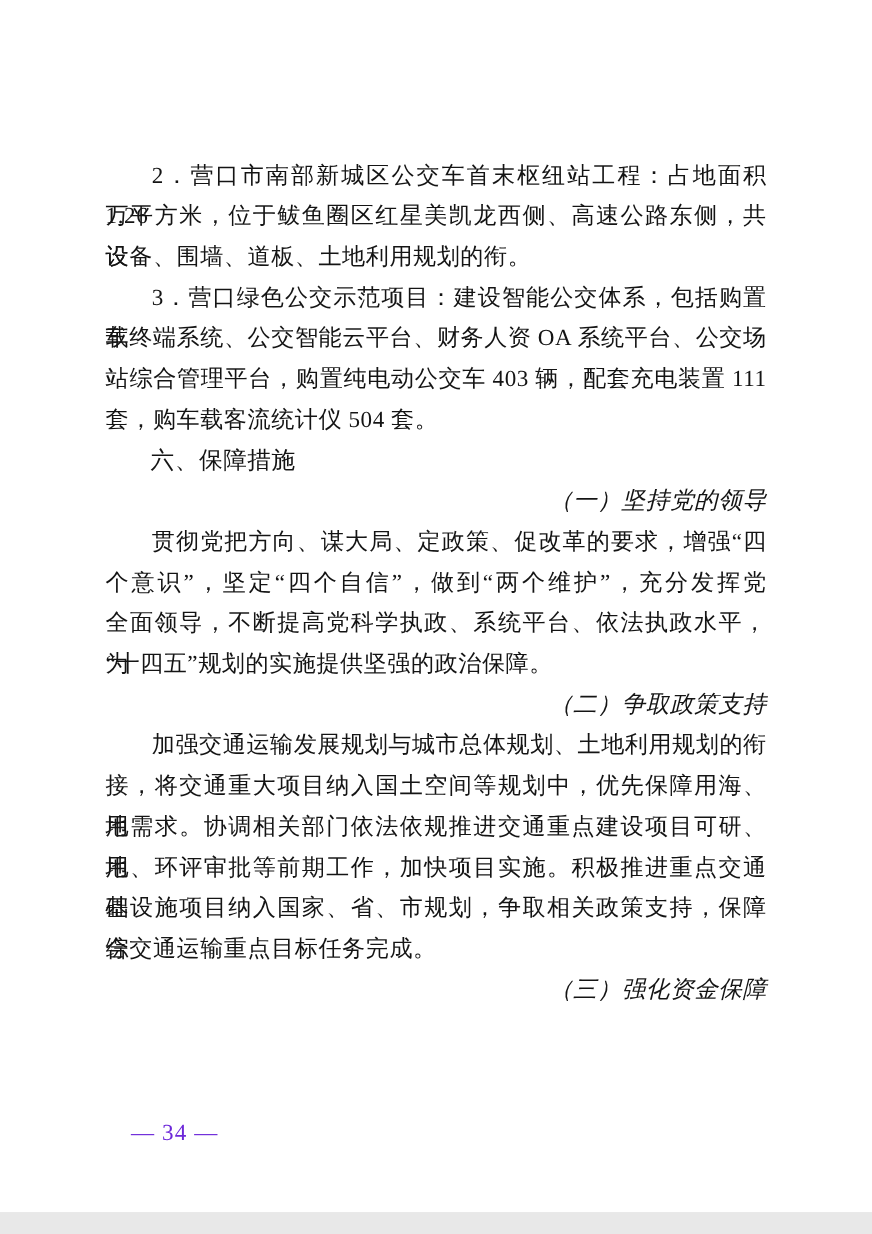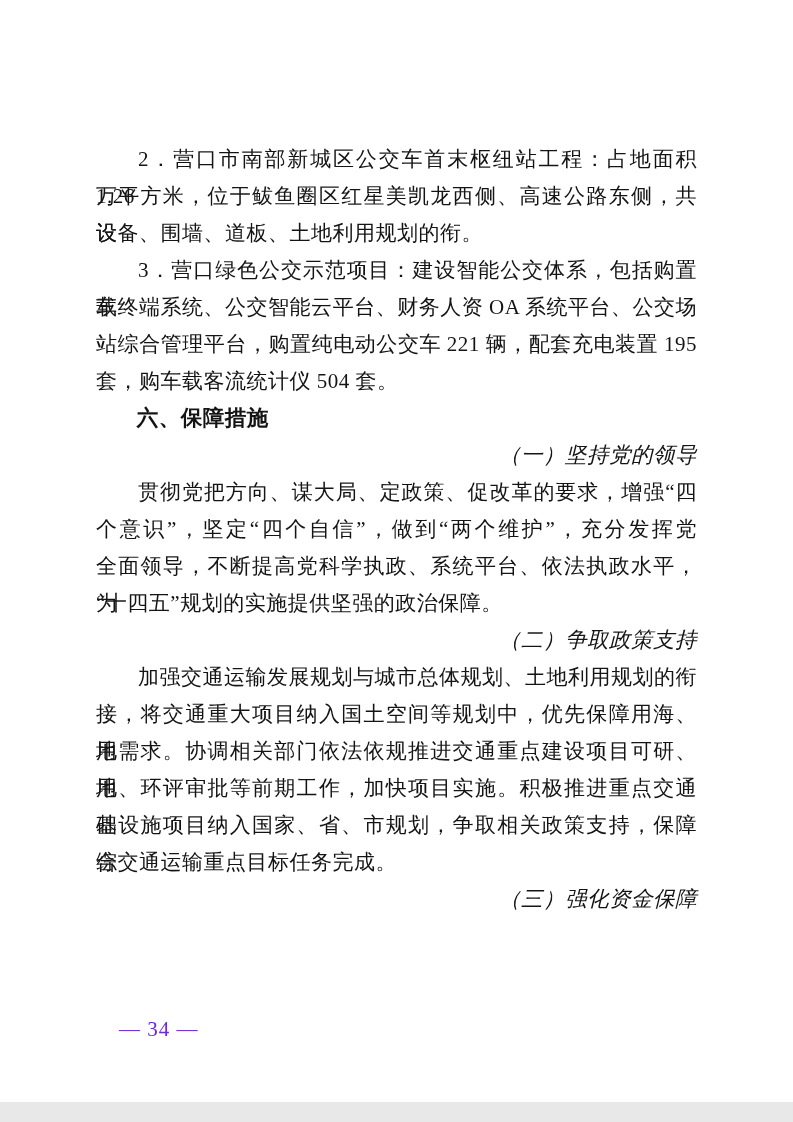--- a/index.html
+++ b/index.html
@@ -35,21 +35,21 @@
   .line.just {
     text-align: justify;
     text-align-last: justify;
   }
   .line.last {
     text-align: left;
     text-align-last: left;
   }
   .section-heading {
     font-family: "Liberation Sans", "DejaVu Sans", sans-serif;
-    font-weight: bold;
+    font-weight: normal;
     font-size: 21.5px;
     line-height: 37px;
     height: 37px;
     text-indent: 1.9em;
     letter-spacing: 0.5px;
   }
   .sub-heading {
     font-size: 21.5px;
     line-height: 37px;
     height: 37px;
@@ -76,21 +76,21 @@
 
     <div class="para">
       <div class="line first just">2．营口市南部新城区公交车首末枢纽站工程：占地面积 1.26</div>
       <div class="line just">万平方米，位于鲅鱼圈区红星美凯龙西侧、高速公路东侧，共设</div>
       <div class="line last">设备、围墙、道板、土地利用规划的衔。</div>
     </div>
 
     <div class="para">
       <div class="line first just">3．营口绿色公交示范项目：建设智能公交体系，包括购置车</div>
       <div class="line just">载终端系统、公交智能云平台、财务人资 OA 系统平台、公交场</div>
-      <div class="line just">站综合管理平台，购置纯电动公交车 221 辆，配套充电装置 195</div>
+      <div class="line just">站综合管理平台，购置纯电动公交车 403 辆，配套充电装置 111</div>
       <div class="line last">套，购车载客流统计仪 504 套。</div>
     </div>
 
     <div class="section-heading">六、保障措施</div>
 
     <div class="sub-heading">（一）坚持党的领导</div>
 
     <div class="para">
       <div class="line first just">贯彻党把方向、谋大局、定政策、促改革的要求，增强“四</div>
       <div class="line just">个意识”，坚定“四个自信”，做到“两个维护”，充分发挥党</div>

